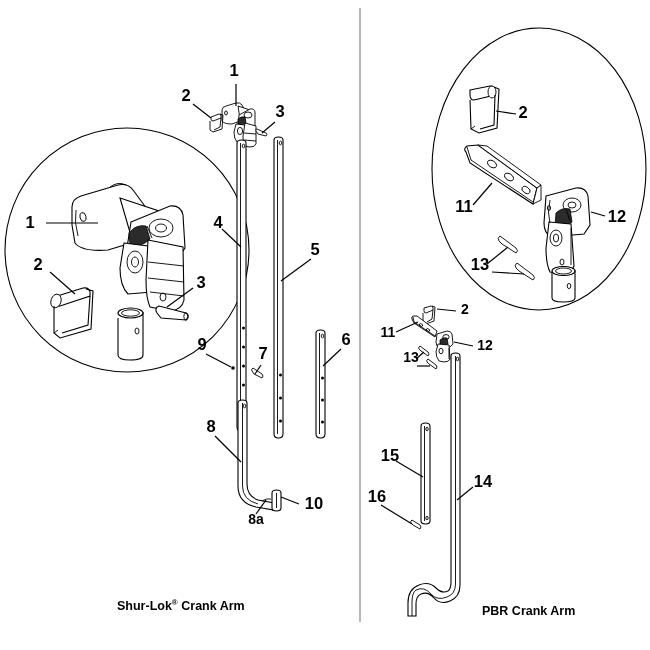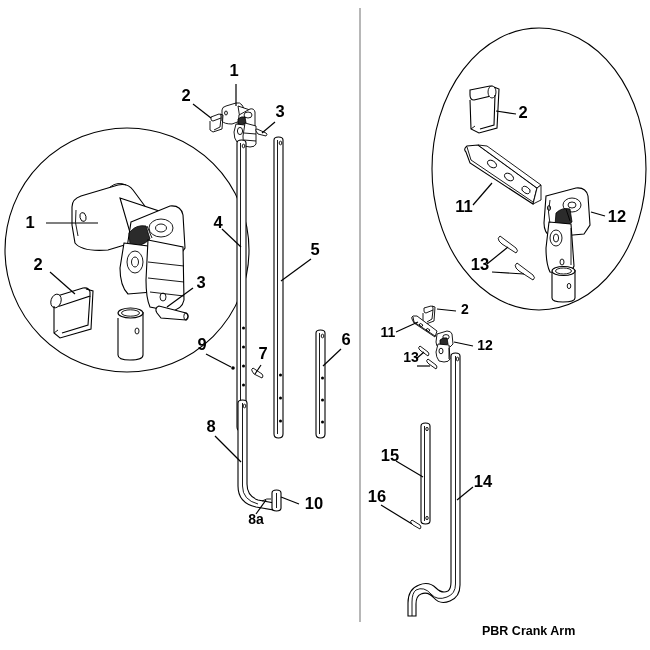--- a/index.html
+++ b/index.html
@@ -347,16 +347,17 @@
       <text class="num-sm" x="388" y="337" text-anchor="middle">11</text>
       <text class="num-sm" x="485" y="350" text-anchor="middle">12</text>
       <text class="num-sm" x="411" y="362" text-anchor="middle">13</text>
       <text class="num" x="483" y="487" text-anchor="middle">14</text>
       <text class="num" x="390" y="461" text-anchor="middle">15</text>
       <text class="num" x="377" y="502" text-anchor="middle">16</text>
     </g>
 
   </svg>
 
-
-  <div class="cap" style="left:482px; top:624px;"><span>PBR Crank Arm</span></div>
+  <div class="cap" style="left:117px; top:598px;"><span>Shur-Lok</span><sup>®</sup><span> Crank Arm</span></div>
+
+  <div class="cap" style="left:482px; top:604px;"><span>PBR Crank Arm</span></div>
 
 </div>
 
 </body></html>

